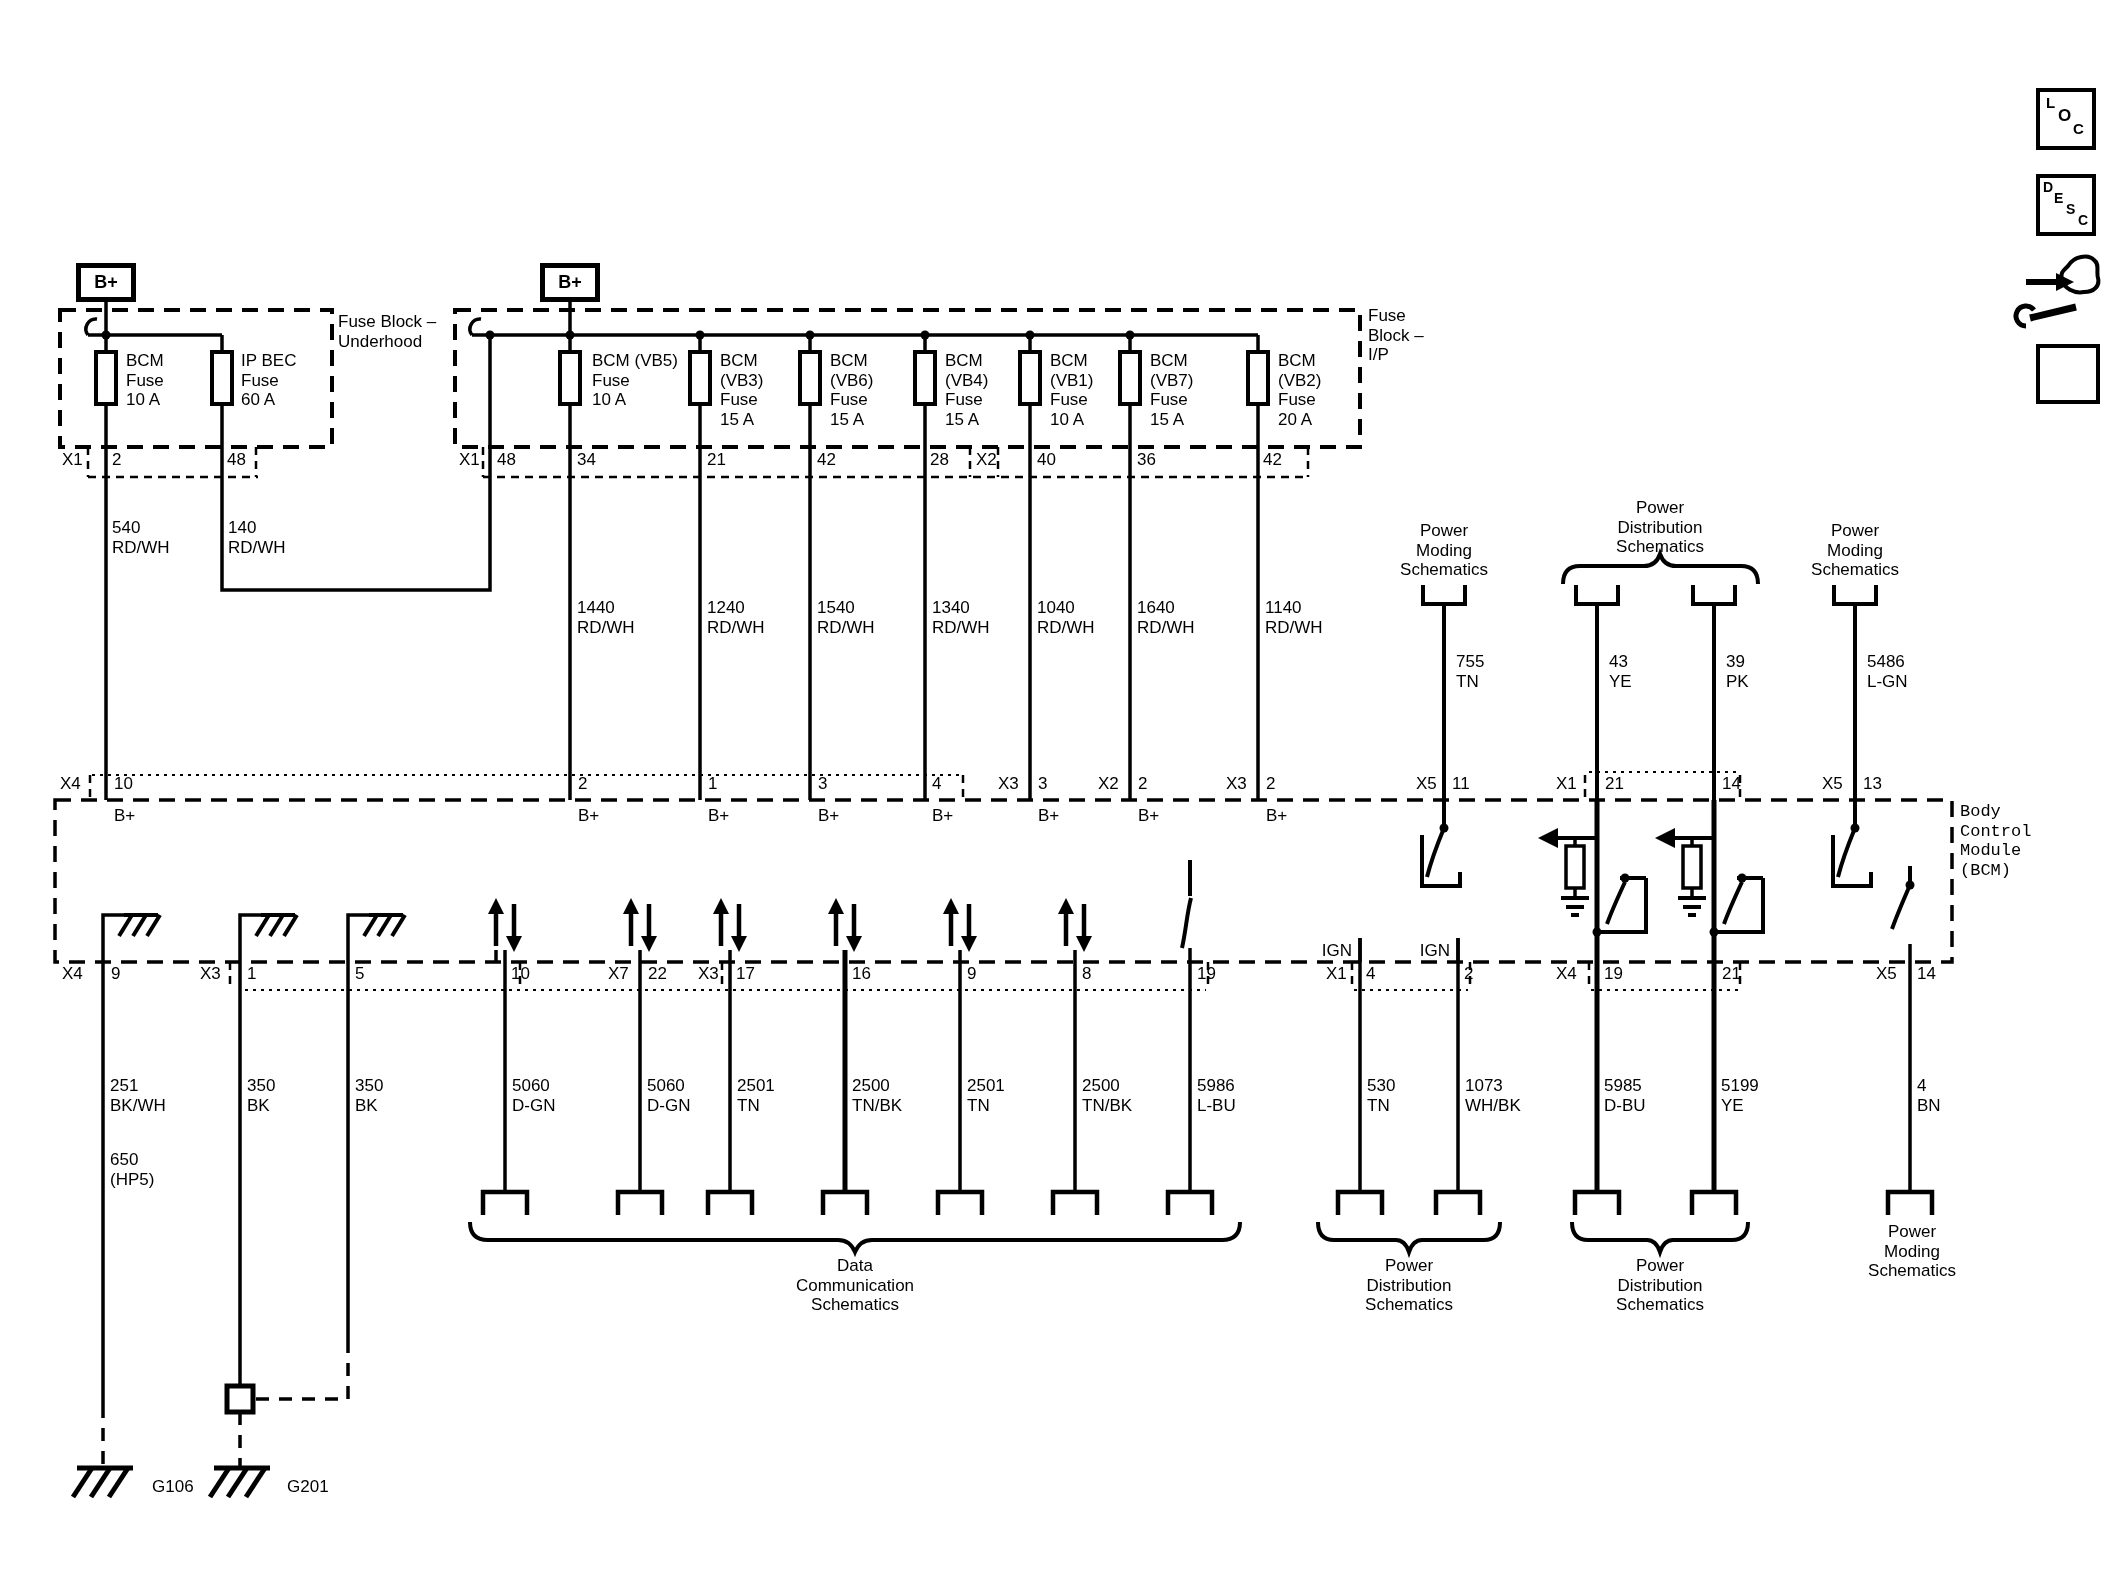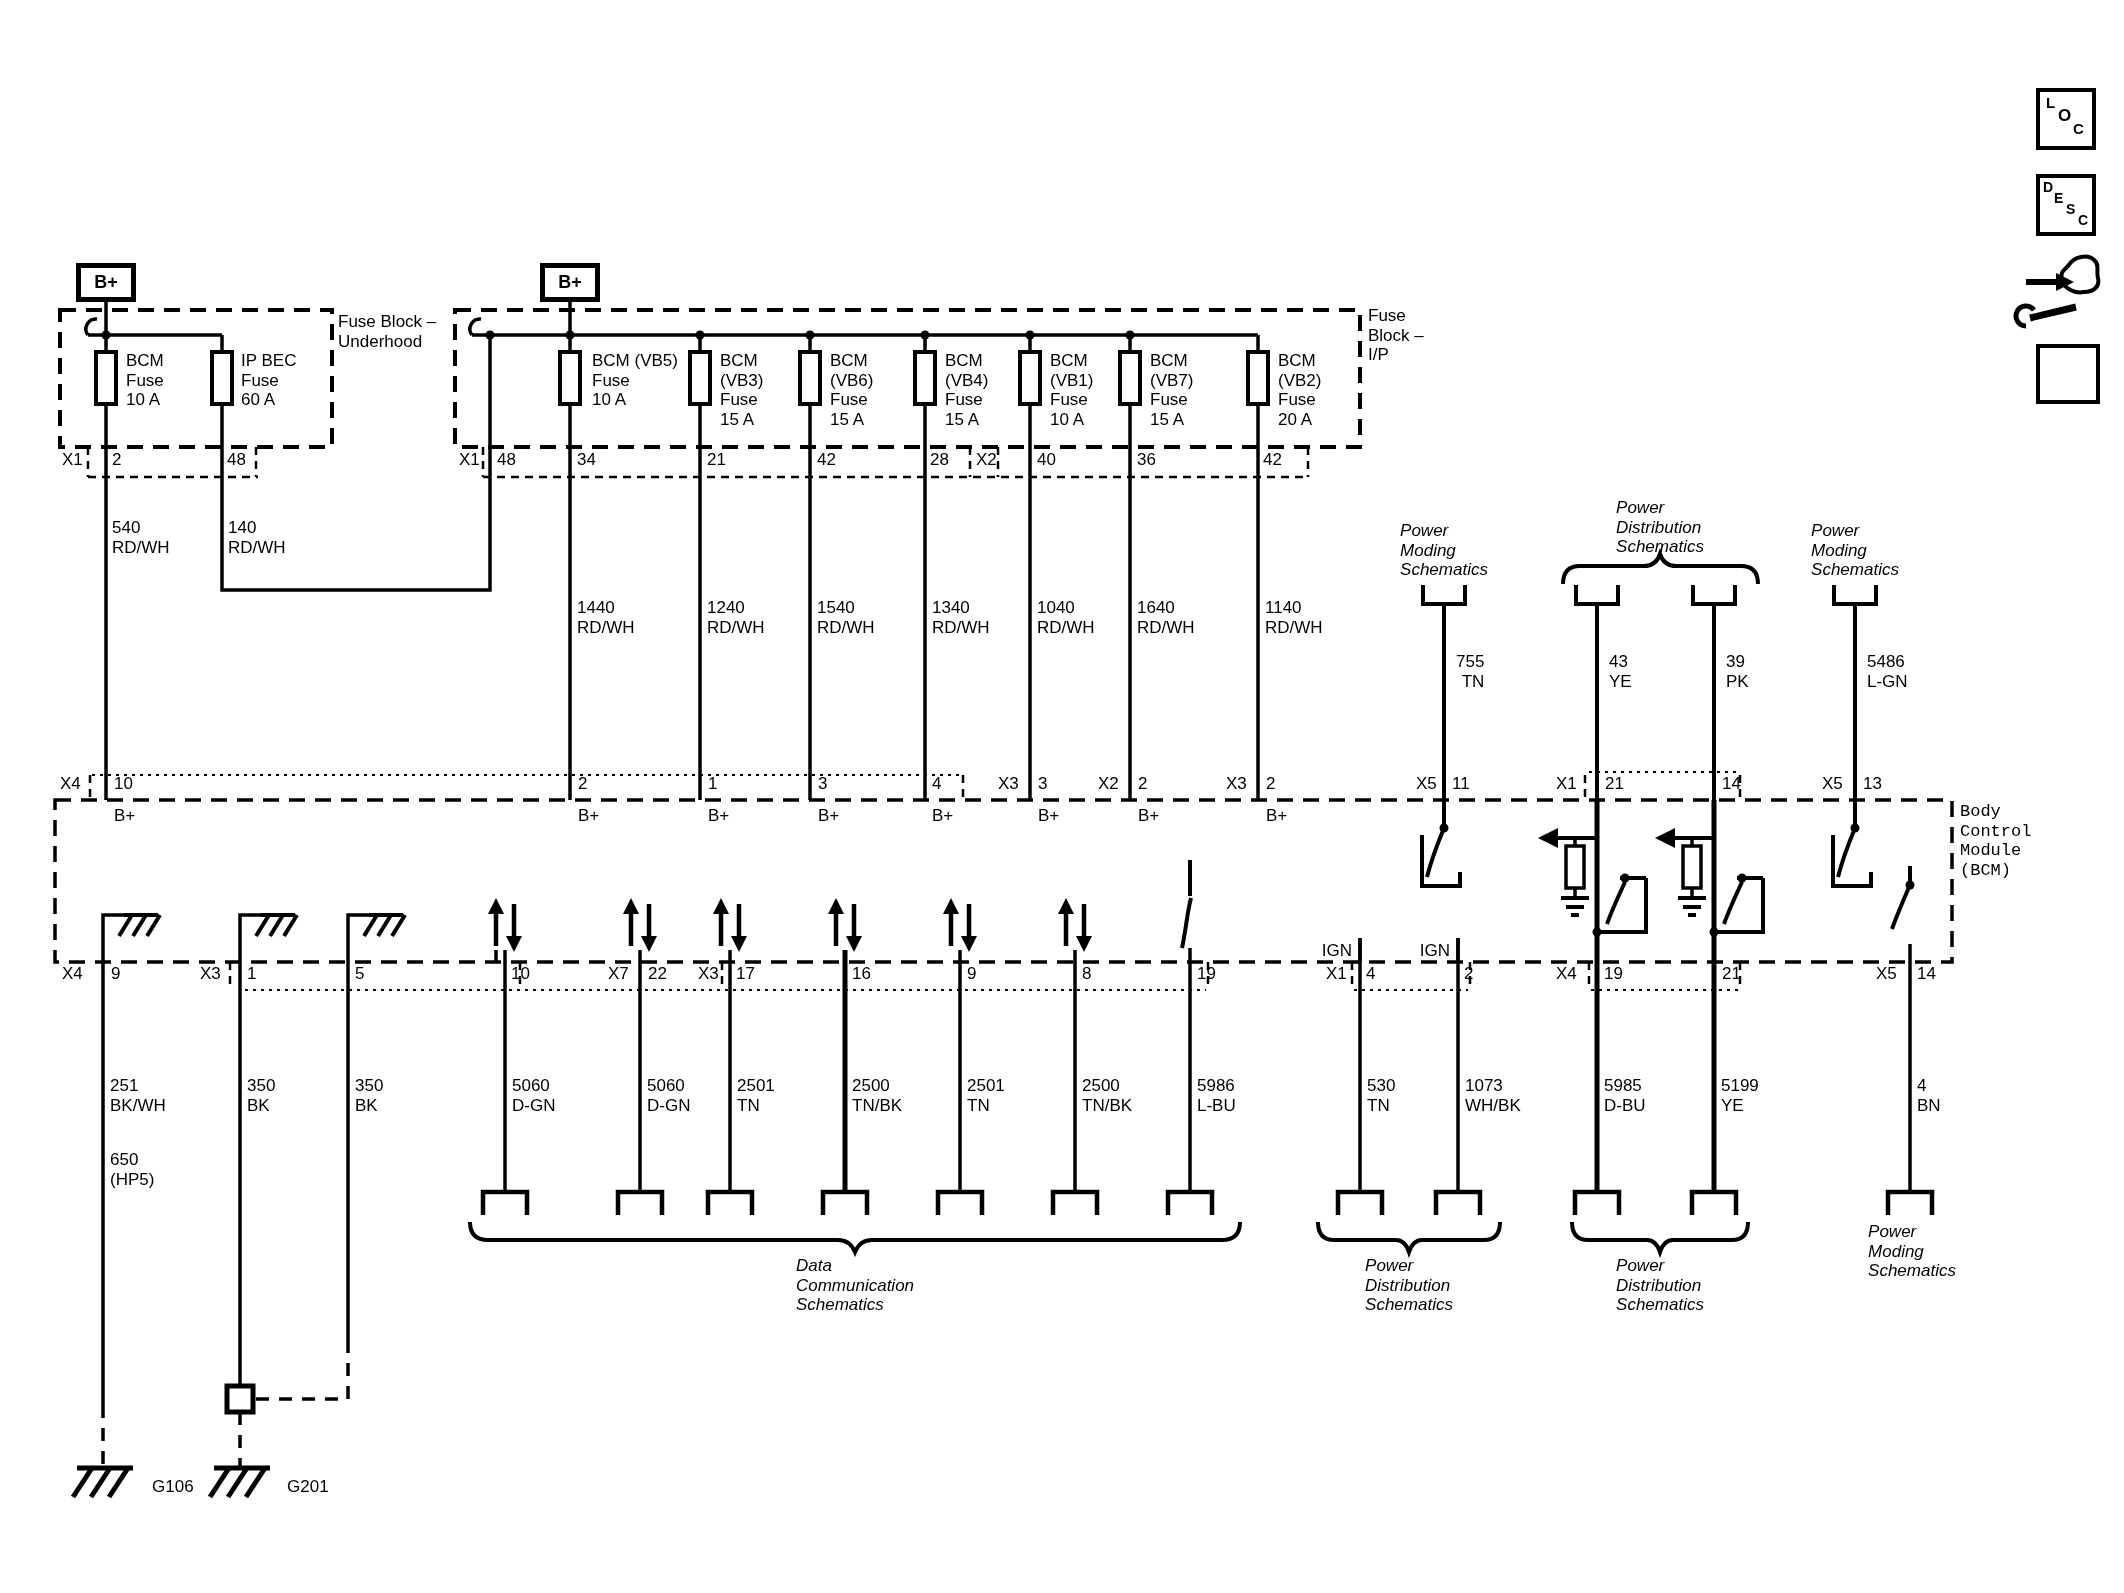--- a/index.html
+++ b/index.html
@@ -1,19 +1,19 @@
 <!DOCTYPE html>
 <html><head>
 <meta charset="utf-8">
 <style>
   html,body{margin:0;padding:0;background:#fff;}
   #canvas{position:relative;width:2124px;height:1593px;background:#ffffff;overflow:hidden;
           font-family:"Liberation Sans",sans-serif;color:#000;}
   .lbl{position:absolute;font-size:17px;line-height:1.16;color:#000;white-space:pre-line;}
-  .c{transform:translateX(-50%);text-align:left;font-style:italic;}
+  .c{transform:translateX(-50%);text-align:center;}
   .r{transform:translateX(-100%);text-align:right;margin-top:22px;}
   .bbox{position:absolute;width:50px;height:29px;border:5px solid #000;background:#fff;
         display:flex;align-items:center;justify-content:center;font-size:18px;font-weight:600;}
   .ibox{position:absolute;border:4px solid #000;background:#fff;}
   .iletter{position:absolute;font-weight:600;}
   svg{position:absolute;left:0;top:0;}
 </style>
 </head>
 <body>
 
@@ -395,21 +395,21 @@
   <div class="lbl" style="left:1037px;top:598px;">1040
 RD/WH</div>
   <div class="lbl" style="left:1137px;top:598px;">1640
 RD/WH</div>
   <div class="lbl" style="left:1265px;top:598px;">1140
 RD/WH</div>
 
   <div class="lbl c" style="left:1444px;top:521px;">Power
 Moding
 Schematics</div>
-  <div class="lbl" style="left:1456px;top:652px;text-align:right;">755
+  <div class="lbl" style="left:1456px;top:652px;">755
 TN</div>
   <div class="lbl c" style="left:1660px;top:498px;">Power
 Distribution
 Schematics</div>
   <div class="lbl" style="left:1609px;top:652px;">43
 YE</div>
   <div class="lbl" style="left:1726px;top:652px;">39
 PK</div>
   <div class="lbl c" style="left:1855px;top:521px;">Power
 Moding

